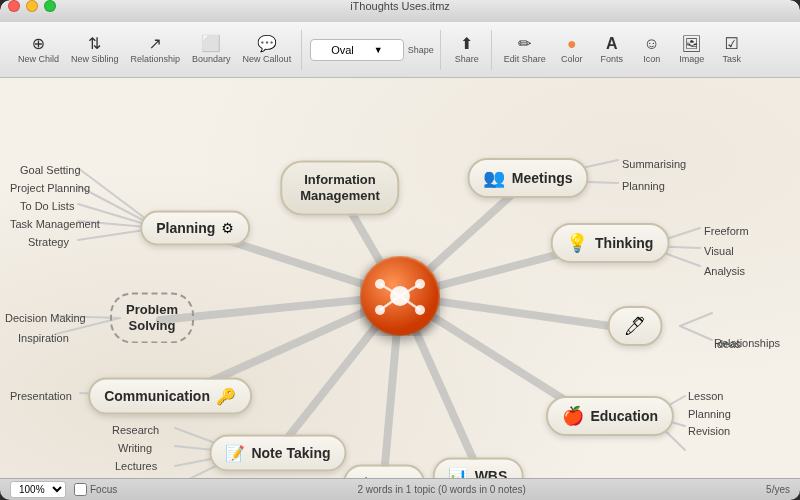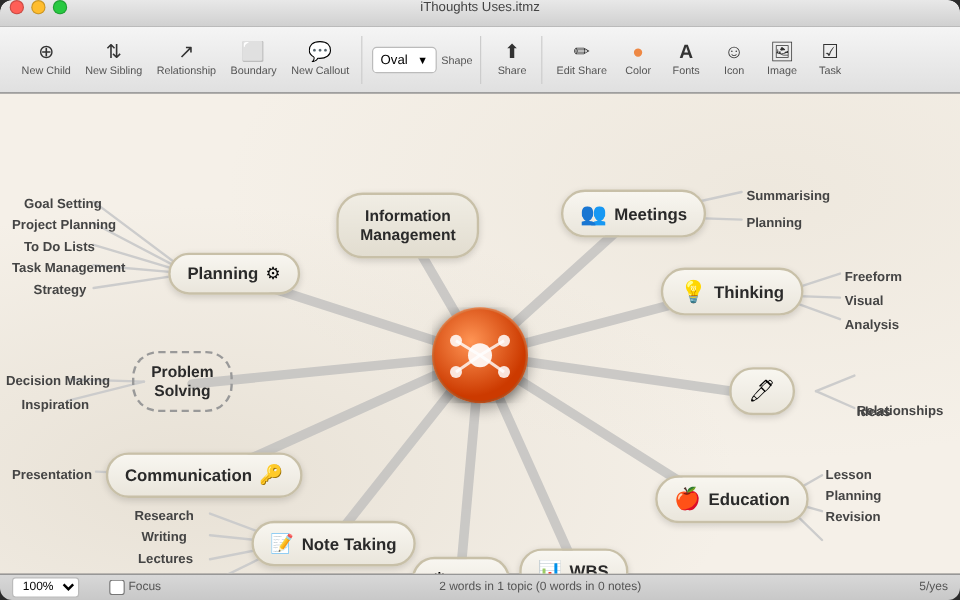--- a/index.html
+++ b/index.html
@@ -61,23 +61,23 @@
       padding: 2px 4px;
       border-radius: 4px;
       cursor: pointer;
       font-size: 9px;
       color: #333;
       gap: 2px;
     }
     .tb-icon { font-size: 16px; line-height: 1; }
     .tb-label { font-size: 9px; color: #555; white-space: nowrap; }
     .shape-select {
-      display: flex; align-items: center; gap: 8px;
+      display: flex; align-items: center; gap: 20px;
       border: 1px solid #bbb; border-radius: 4px;
-      padding: 2px 6px; font-size: 11px; background: white;
+      padding: 2px 20px; font-size: 11px; background: white;
       height: 22px; cursor: pointer;
     }
 
     
     #canvas {
       width: 800px;
       height: 400px;
       background: #f5f0e8;
       position: relative;
       overflow: hidden;
@@ -149,36 +149,35 @@
       border: 2px dashed #999;
       box-shadow: none;
     }
 
     
     .leaf-node {
       font-size: 11px;
       color: #444;
       white-space: nowrap;
       cursor: pointer;
-      font-weight: bold;
     }
 
     
     #statusbar {
       height: 22px;
       background: linear-gradient(to bottom, #d8d8d8, #c8c8c8);
       border-top: 1px solid #aaa;
       display: flex;
       align-items: center;
       padding: 0 10px;
       font-size: 10px;
       color: #555;
       justify-content: space-between;
     }
-    .status-left { display: flex; align-items: center; gap: 25px; }
+    .status-left { display: flex; align-items: center; gap: 8px; }
     .zoom-select {
       border: 1px solid #bbb; border-radius: 3px;
       padding: 1px 4px; font-size: 10px; background: white;
     }
     .focus-check { display: flex; align-items: center; gap: 3px; font-size: 10px; }
   </style>
 </head>
 <body>
 
 <div id="titlebar">

